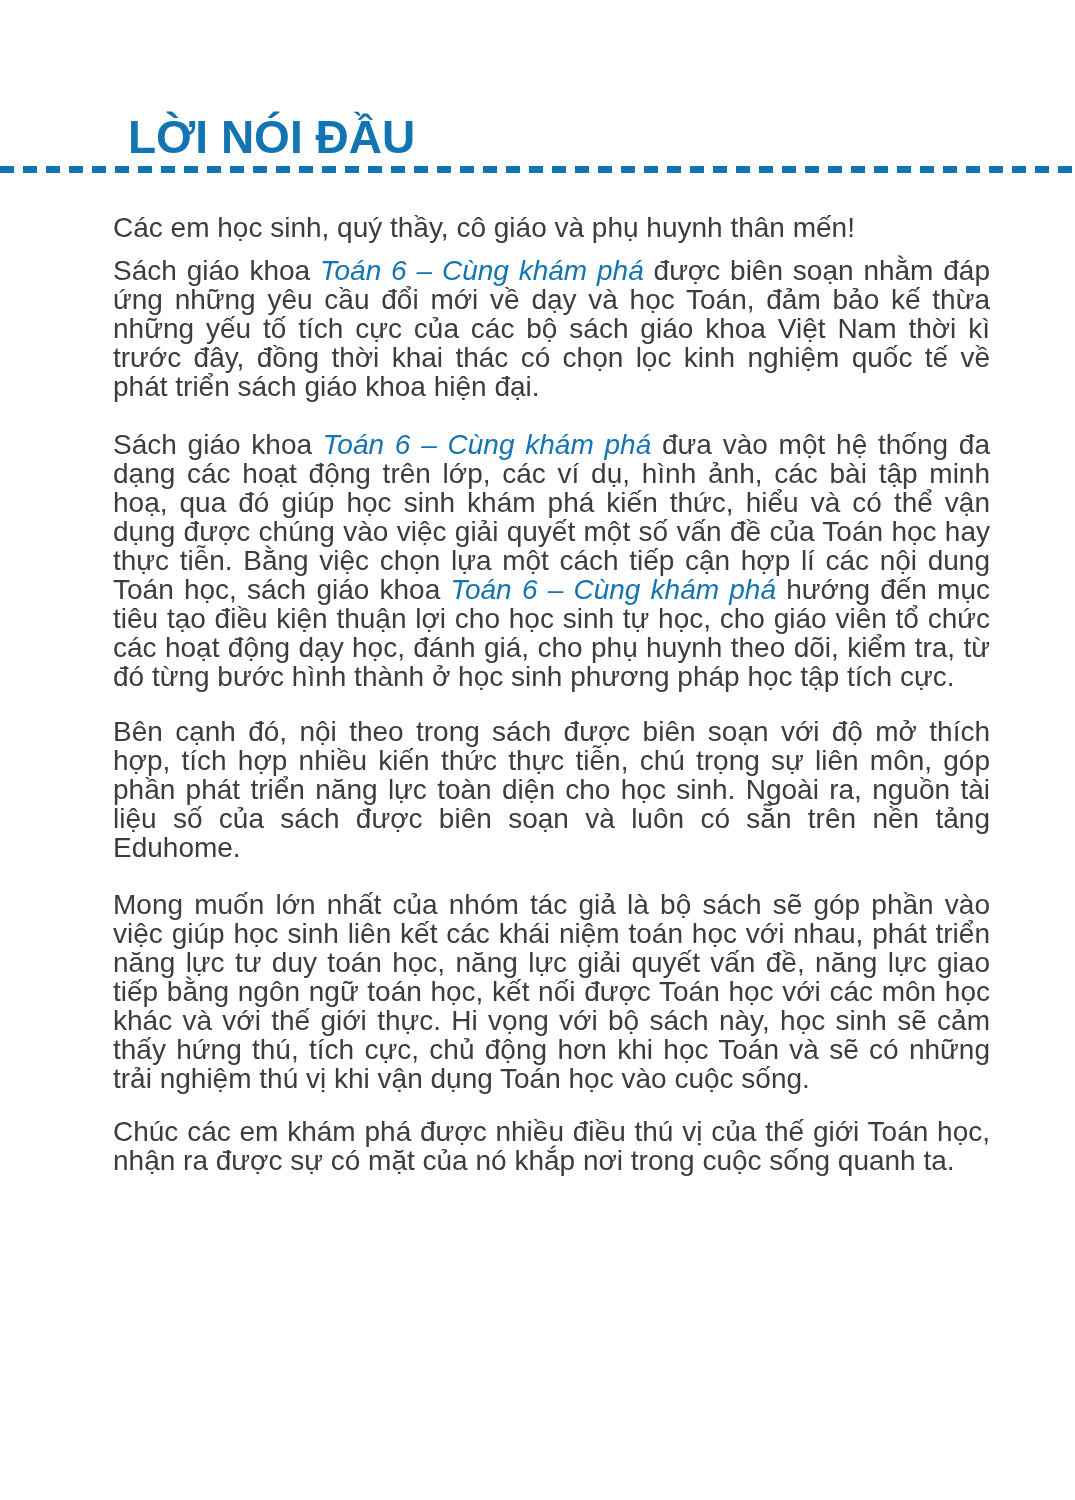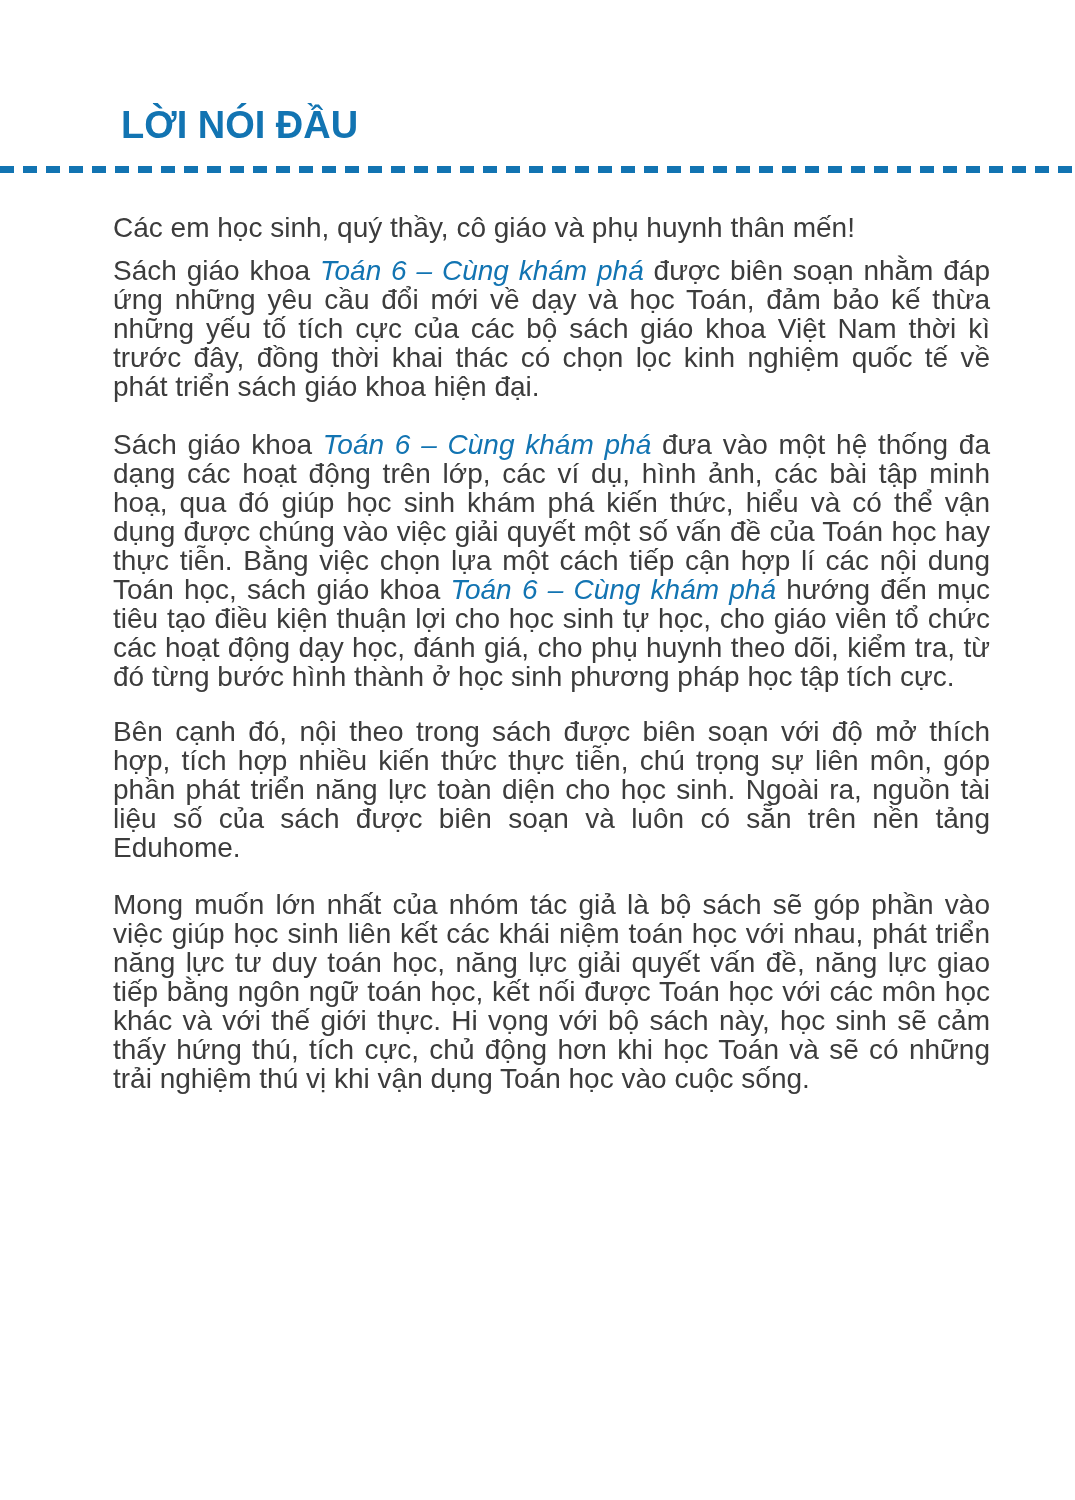--- a/index.html
+++ b/index.html
@@ -13,22 +13,22 @@
     width:1075px;
     height:1500px;
     background:#ffffff;
     overflow:hidden;
     font-family:"Liberation Sans","DejaVu Sans",sans-serif;
   }
   .title{
     position:absolute;
     left:113px;
     top:96px;
-    margin:8px;
-    font-size:38px;
+    margin:15px;
+    font-size:46px;
     font-weight:bold;
     letter-spacing:0px;
     color:var(--accent);
     line-height:1.15;
   }
   .rule{
     position:absolute;
     left:0;
     right:0;
     top:166px;
@@ -106,17 +106,18 @@
     <p class="p-greeting">Các em học sinh, quý thầy, cô giáo và phụ huynh thân mến!</p>
 
     <p class="p-intro"><span>Sách giáo khoa </span><span class="brand">Toán 6 – Cùng khám phá</span><span> được biên soạn nhằm đáp ứng những yêu cầu đổi mới về dạy và học Toán, đảm bảo kế thừa những yếu tố tích cực của các bộ sách giáo khoa Việt Nam thời kì trước đây, đồng thời khai thác có chọn lọc kinh nghiệm quốc tế về phát triển sách giáo khoa hiện đại.</span></p>
 
     <p class="p-system"><span>Sách giáo khoa </span><span class="brand">Toán 6 – Cùng khám phá</span><span> đưa vào một hệ thống đa dạng các hoạt động trên lớp, các ví dụ, hình ảnh, các bài tập minh hoạ, qua đó giúp học sinh khám phá kiến thức, hiểu và có thể vận dụng được chúng vào việc giải quyết một số vấn đề của Toán học hay thực tiễn. Bằng việc chọn lựa một cách tiếp cận hợp lí các nội dung Toán học, sách giáo khoa </span><span class="brand">Toán 6 – Cùng khám phá</span><span> hướng đến mục tiêu tạo điều kiện thuận lợi cho học sinh tự học, cho giáo viên tổ chức các hoạt động dạy học, đánh giá, cho phụ huynh theo dõi, kiểm tra, từ đó từng bước hình thành ở học sinh phương pháp học tập tích cực.</span></p>
 
     <p class="p-content">Bên cạnh đó, nội theo trong sách được biên soạn với độ mở thích hợp, tích hợp nhiều kiến thức thực tiễn, chú trọng sự liên môn, góp phần phát triển năng lực toàn diện cho học sinh. Ngoài ra, nguồn tài liệu số của sách được biên soạn và luôn có sẵn trên nền tảng Eduhome.</p>
 
     <p class="p-hope">Mong muốn lớn nhất của nhóm tác giả là bộ sách sẽ góp phần vào việc giúp học sinh liên kết các khái niệm toán học với nhau, phát triển năng lực tư duy toán học, năng lực giải quyết vấn đề, năng lực giao tiếp bằng ngôn ngữ toán học, kết nối được Toán học với các môn học khác và với thế giới thực. Hi vọng với bộ sách này, học sinh sẽ cảm thấy hứng thú, tích cực, chủ động hơn khi học Toán và sẽ có những trải nghiệm thú vị khi vận dụng Toán học vào cuộc sống.</p>
 
+    <p class="p-wish">Chúc các em khám phá được nhiều điều thú vị của thế giới Toán học, nhận ra được sự có mặt của nó khắp nơi trong cuộc sống quanh ta.</p>
 
   </div>
 
 
 </div>
 
 </body></html>

